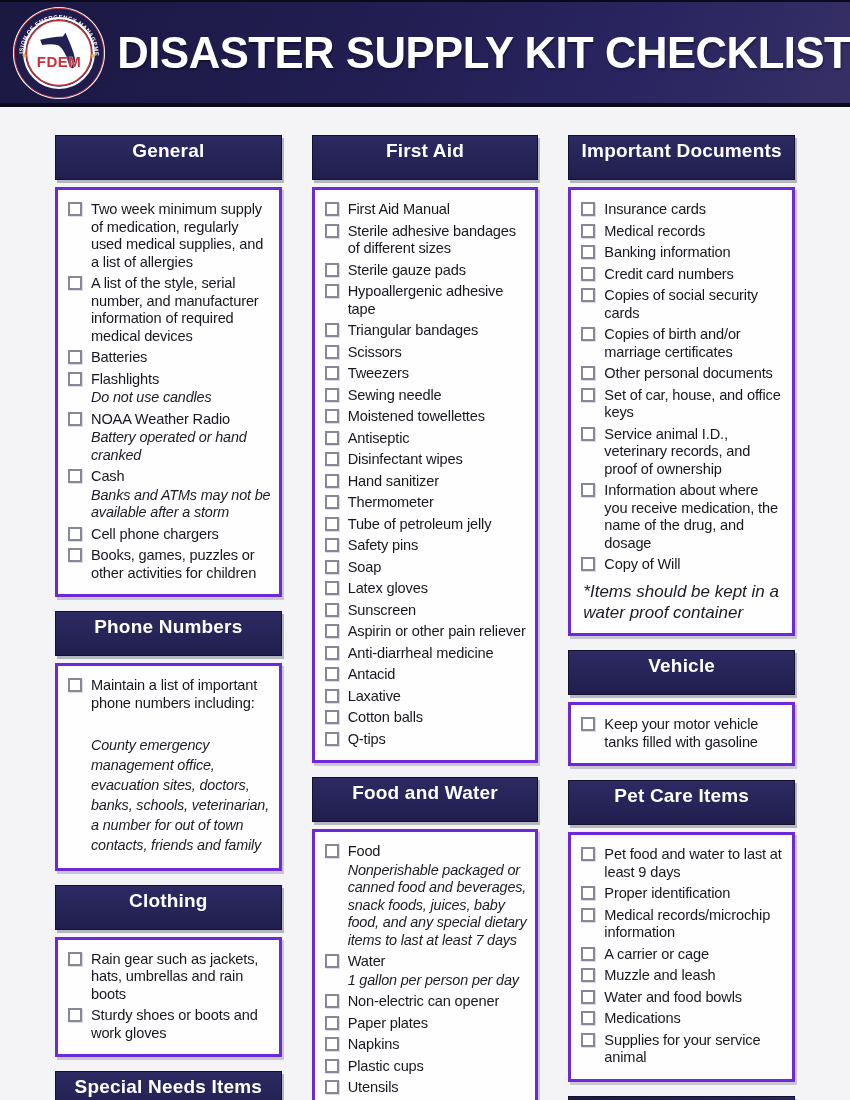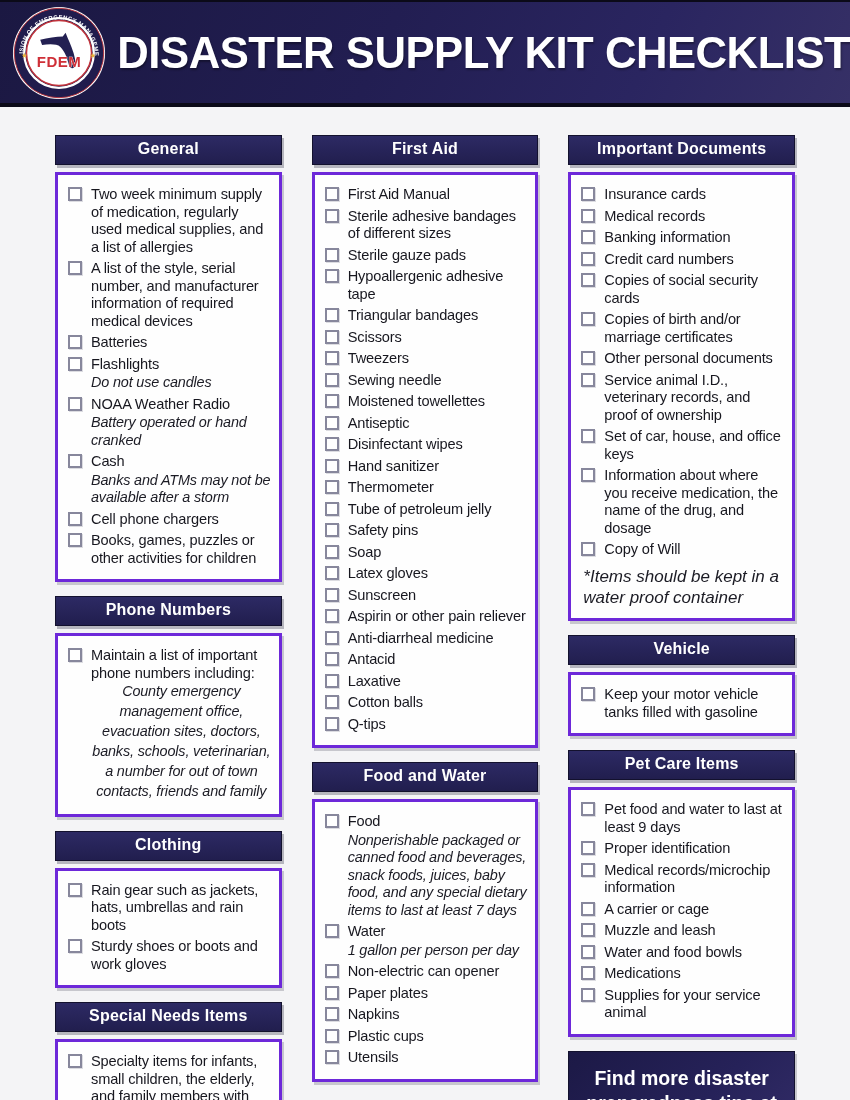--- a/index.html
+++ b/index.html
@@ -40,24 +40,24 @@
     gap: 30px;
     padding: 28px 55px 0 55px;
   }
   .column { flex: 1; min-width: 0; }
 
   .section-header {
     background: linear-gradient(180deg, #2d2a64 0%, #211e4e 100%);
     border: 1px solid #13112e;
     box-shadow: 2px 3px 0 rgba(40,40,60,0.30);
     color: #ffffff;
-    font-size: 16px;
+    font-size: 19px;
     font-weight: bold;
     text-align: center;
-    padding: 4px 2px 6px 2px;
+    padding: 4px 2px 17px 2px;
     letter-spacing: 0.2px;
   }
   .section-box {
     background: #fefefe;
     border: 3px solid #6d28d9;
     box-shadow: 2px 3px 0 rgba(40,40,60,0.22);
     margin-top: 7px;
     margin-bottom: 14px;
     padding: 11px 7px 8px 10px;
   }
@@ -79,23 +79,22 @@
   }
   .item-note {
     font-size: 14.4px;
     font-style: italic;
     line-height: 1.22;
     letter-spacing: -0.15px;
     color: #1b1b24;
     margin-top: 1px;
   }
   [data-name="section-box-phone-numbers"] .item-note {
-    margin-top: 0;
+    margin-top: 24px;
     line-height: 1.38;
-    text-align: center;
   }
   .footnote {
     font-size: 17px;
     font-style: italic;
     line-height: 1.25;
     color: #1b1b24;
     margin: 7px 0 2px 2px;
   }
 
   
@@ -475,27 +474,27 @@
         </div>
         <div class="item" data-name="checklist-item">
           <span class="checkbox" data-name="item-checkbox"></span>
           <div class="item-text" data-name="item-text">
             <div class="item-label" data-name="item-label">Other personal documents</div>
           </div>
         </div>
         <div class="item" data-name="checklist-item">
           <span class="checkbox" data-name="item-checkbox"></span>
           <div class="item-text" data-name="item-text">
+            <div class="item-label" data-name="item-label">Set of car, house, and office keys</div>
+          </div>
+        </div>
+        <div class="item" data-name="checklist-item">
+          <span class="checkbox" data-name="item-checkbox"></span>
+          <div class="item-text" data-name="item-text">
             <div class="item-label" data-name="item-label">Service animal I.D., veterinary records, and proof of ownership</div>
-          </div>
-        </div>
-        <div class="item" data-name="checklist-item">
-          <span class="checkbox" data-name="item-checkbox"></span>
-          <div class="item-text" data-name="item-text">
-            <div class="item-label" data-name="item-label">Set of car, house, and office keys</div>
           </div>
         </div>
         <div class="item" data-name="checklist-item">
           <span class="checkbox" data-name="item-checkbox"></span>
           <div class="item-text" data-name="item-text">
             <div class="item-label" data-name="item-label">Information about where you receive medication, the name of the drug, and dosage</div>
           </div>
         </div>
         <div class="item" data-name="checklist-item">
           <span class="checkbox" data-name="item-checkbox"></span>

